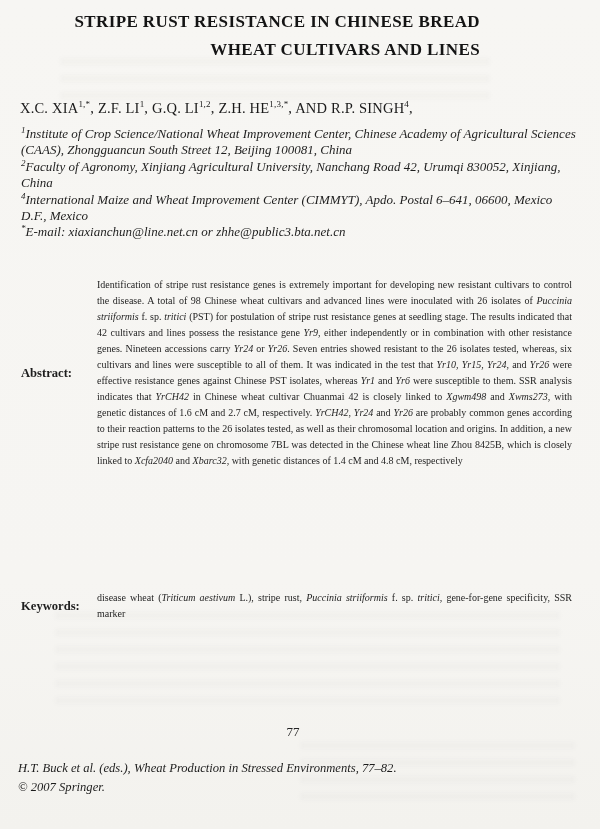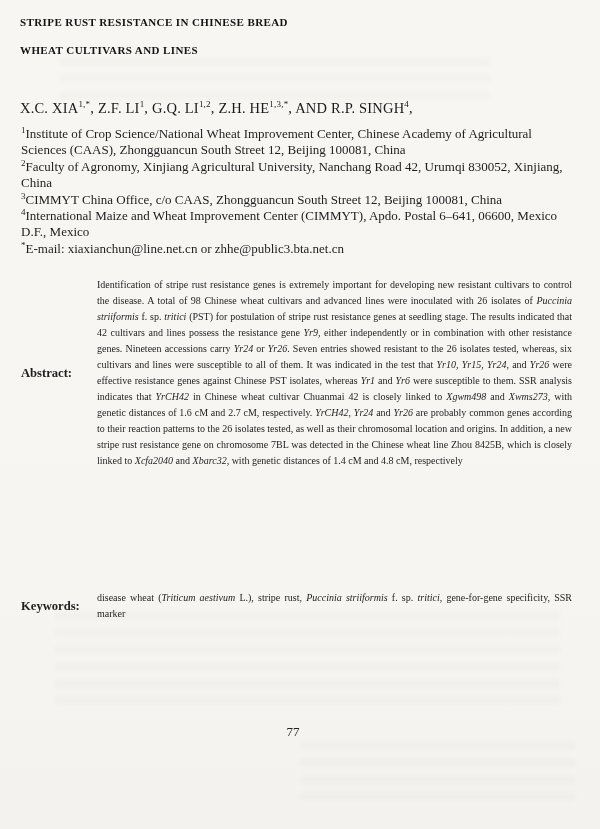--- a/index.html
+++ b/index.html
@@ -25,25 +25,26 @@
   }
   .g1 { top: 58px;  left: 60px;  width: 430px; height: 46px; }
   .g2 { top: 612px; left: 55px;  width: 505px; height: 92px; }
   .g3 { top: 742px; left: 300px; width: 275px; height: 62px; }
 
   .title {
     position: absolute;
     top: 8px; left: 20px;
     width: 460px;
     margin: 0;
-    font-size: 11px;
+    font-size: 17px;
     font-weight: 700;
     line-height: 28px;
     letter-spacing: 0.4px;
     color: #141414;
+    text-align: right;
   }
   .tline { display: block; }
 
   .authors {
     position: absolute;
     top: 100px; left: 20px;
     width: 565px;
     font-size: 14.5px;
     letter-spacing: 0.2px;
     color: #1a1a1a;
@@ -52,20 +53,21 @@
     font-size: 9px;
     line-height: 0;
   }
 
   .affils {
     position: absolute;
     top: 126px; left: 21px;
     width: 557px;
     font-size: 13px;
     line-height: 16.4px;
+    font-style: italic;
   }
 
   .section {
     position: absolute;
     left: 21px;
     width: 551px;
     display: flex;
     align-items: center;
   }
   .abstract { top: 277px; }
@@ -116,31 +118,34 @@
   <h1 class="title">
     <span class="tline">STRIPE RUST RESISTANCE IN CHINESE BREAD</span>
     <span class="tline">WHEAT CULTIVARS AND LINES</span>
   </h1>
 
   <div class="authors"><span>X.C. XIA</span><sup>1,*</sup><span>, Z.F. LI</span><sup>1</sup><span>, G.Q. LI</span><sup>1,2</sup><span>, Z.H. HE</span><sup>1,3,*</sup><span>, AND R.P. SINGH</span><sup>4</sup><span>,</span></div>
 
   <div class="affils">
     <div class="affil"><sup>1</sup><span>Institute of Crop Science/National Wheat Improvement Center, Chinese Academy of Agricultural Sciences (CAAS), Zhongguancun South Street 12, Beijing 100081, China</span></div>
     <div class="affil"><sup>2</sup><span>Faculty of Agronomy, Xinjiang Agricultural University, Nanchang Road 42, Urumqi 830052, Xinjiang, China</span></div>
-    <div class="affil"><sup>3</sup><span>CIMMYT China Office, c/o CAAS, Zhongguancun South Street 12, Beijing 100081, China</span></div>
     <div class="affil"><sup>4</sup><span>International Maize and Wheat Improvement Center (CIMMYT), Apdo. Postal 6–641, 06600, Mexico D.F., Mexico</span></div>
     <div class="affil"><sup>*</sup><span>E-mail: xiaxianchun@line.net.cn or zhhe@public3.bta.net.cn</span></div>
   </div>
 
   <div class="section abstract">
     <div class="label">Abstract:</div>
     <div class="body"><span>Identification of stripe rust resistance genes is extremely important for developing new resistant cultivars to control the disease. A total of 98 Chinese wheat cultivars and advanced lines were inoculated with 26 isolates of </span><span class="it">Puccinia striiformis</span><span> f. sp. </span><span class="it">tritici</span><span> (PST) for postulation of stripe rust resistance genes at seedling stage. The results indicated that 42 cultivars and lines possess the resistance gene </span><span class="it">Yr9</span><span>, either independently or in combination with other resistance genes. Nineteen accessions carry </span><span class="it">Yr24</span><span> or </span><span class="it">Yr26</span><span>. Seven entries showed resistant to the 26 isolates tested, whereas, six cultivars and lines were susceptible to all of them. It was indicated in the test that </span><span class="it">Yr10, Yr15, Yr24,</span><span> and </span><span class="it">Yr26</span><span> were effective resistance genes against Chinese PST isolates, whereas </span><span class="it">Yr1</span><span> and </span><span class="it">Yr6</span><span> were susceptible to them. SSR analysis indicates that </span><span class="it">YrCH42</span><span> in Chinese wheat cultivar Chuanmai 42 is closely linked to </span><span class="it">Xgwm498</span><span> and </span><span class="it">Xwms273</span><span>, with genetic distances of 1.6 cM and 2.7 cM, respectively. </span><span class="it">YrCH42</span><span>, </span><span class="it">Yr24</span><span> and </span><span class="it">Yr26</span><span> are probably common genes according to their reaction patterns to the 26 isolates tested, as well as their chromosomal location and origins. In addition, a new stripe rust resistance gene on chromosome 7BL was detected in the Chinese wheat line Zhou 8425B, which is closely linked to </span><span class="it">Xcfa2040</span><span> and </span><span class="it">Xbarc32</span><span>, with genetic distances of 1.4 cM and 4.8 cM, respectively</span></div>
   </div>
 
   <div class="section keywords">
     <div class="label">Keywords:</div>
     <div class="body"><span>disease wheat (</span><span class="it">Triticum aestivum</span><span> L.), stripe rust, </span><span class="it">Puccinia striiformis</span><span> f. sp. </span><span class="it">tritici</span><span>, gene-for-gene specificity, SSR marker</span></div>
   </div>
 
   <div class="pagenum">77</div>
 
+  <div class="footer">
+    <div class="cite">H.T. Buck et al. (eds.), Wheat Production in Stressed Environments, 77–82.</div>
+    <div class="copy">© 2007 Springer.</div>
+  </div>
 
 </div>
 
 </body></html>

